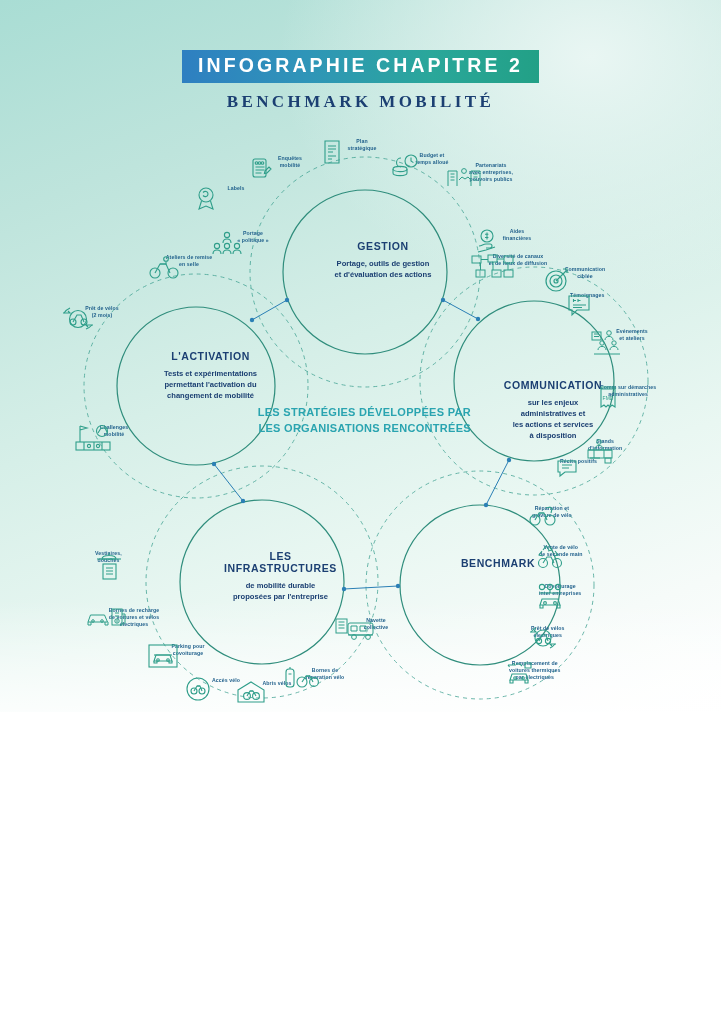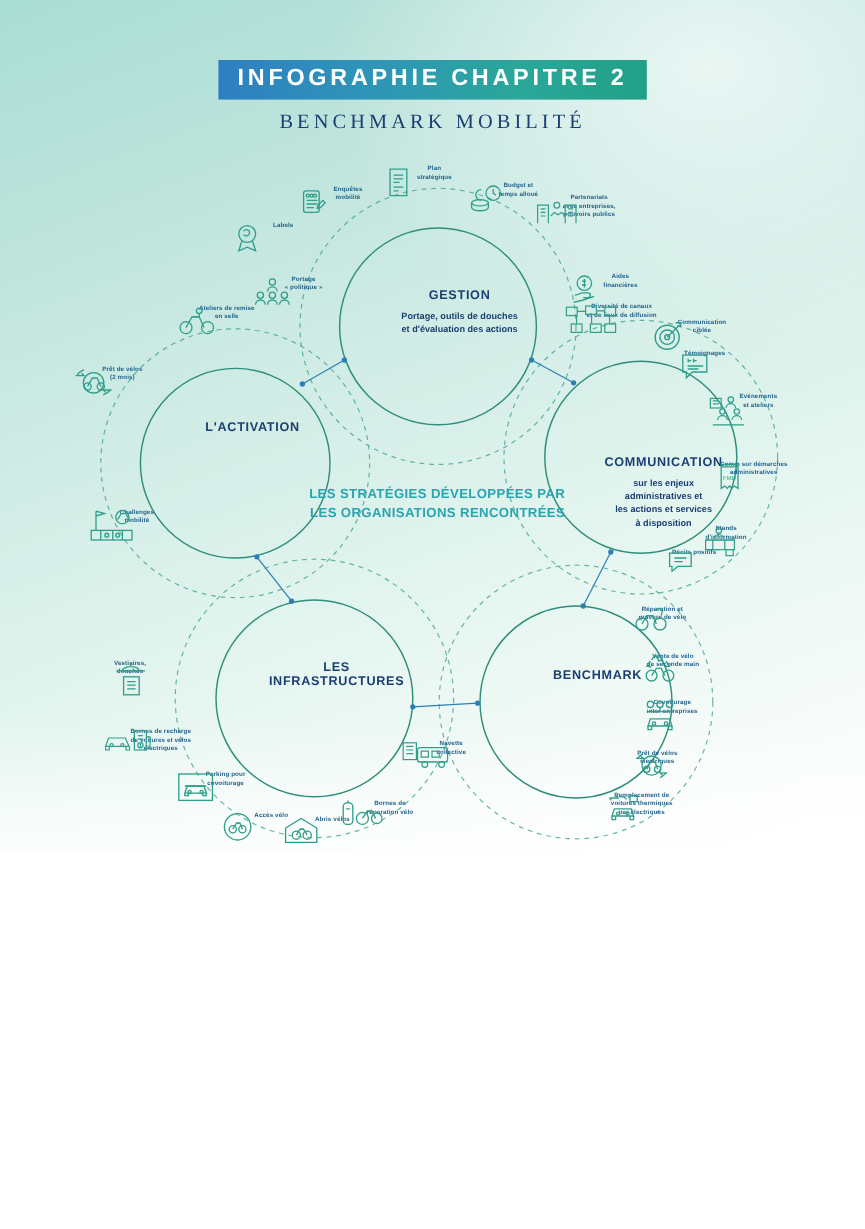--- a/index.html
+++ b/index.html
@@ -38,21 +38,21 @@
     font-size: 19.5px;
     font-weight: 700;
     letter-spacing: 3.1px;
     line-height: 1;
   }
   .subtitle {
     margin-top: 9px;
     color: #1b3f72;
     font-family: "Liberation Serif", serif;
     font-size: 17px;
-    font-weight: 400;
+    font-weight: 700;
     letter-spacing: 3.4px;
   }
 
   
   .stage { position: absolute; left: 0; top: 120px; width: 721px; height: 600px; }
   .stage svg { position: absolute; left: 0; top: 0; }
 
   
   .hub { position: absolute; text-align: center; padding-left: 36px; }
   .hub .hub-title {
@@ -141,35 +141,40 @@
           <circle cx="243" cy="381" r="2.2"></circle>
         <circle cx="509" cy="340" r="2.2"></circle>
           <circle cx="486" cy="385" r="2.2"></circle>
         <circle cx="344" cy="469" r="2.2"></circle>
           <circle cx="398" cy="466" r="2.2"></circle>
       </g>
     </svg>
 
     <div class="hub" id="hub-gestion">
       <div class="hub-title">GESTION</div>
-      <div class="hub-sub" style="white-space:pre-line">Portage, outils de douches
+      <div class="hub-sub" style="white-space:pre-line">Portage, outils de gestion
 et d'évaluation des actions</div>
     </div>
     <div class="hub" id="hub-activation">
       <div class="hub-title">L'ACTIVATION</div>
+      <div class="hub-sub" style="white-space:pre-line">Tests et expérimentations
+permettant l'activation du
+changement de mobilité</div>
     </div>
     <div class="hub" id="hub-communication">
       <div class="hub-title">COMMUNICATION</div>
       <div class="hub-sub" style="white-space:pre-line">sur les enjeux
 administratives et
 les actions et services
 à disposition</div>
     </div>
     <div class="hub" id="hub-infrastructures">
       <div class="hub-title">LES INFRASTRUCTURES</div>
+      <div class="hub-sub" style="white-space:pre-line">de mobilité durable
+proposées par l'entreprise</div>
     </div>
     <div class="hub" id="hub-services">
       <div class="hub-title">BENCHMARK</div>
     </div>
 
     <div class="center-claim">LES STRATÉGIES DÉVELOPPÉES PAR LES ORGANISATIONS RENCONTRÉES</div>
 
     <div class="node lbl-above" style="left:248px;top:35px">
       <div class="lbl">Enquêtes
 mobilité</div>

